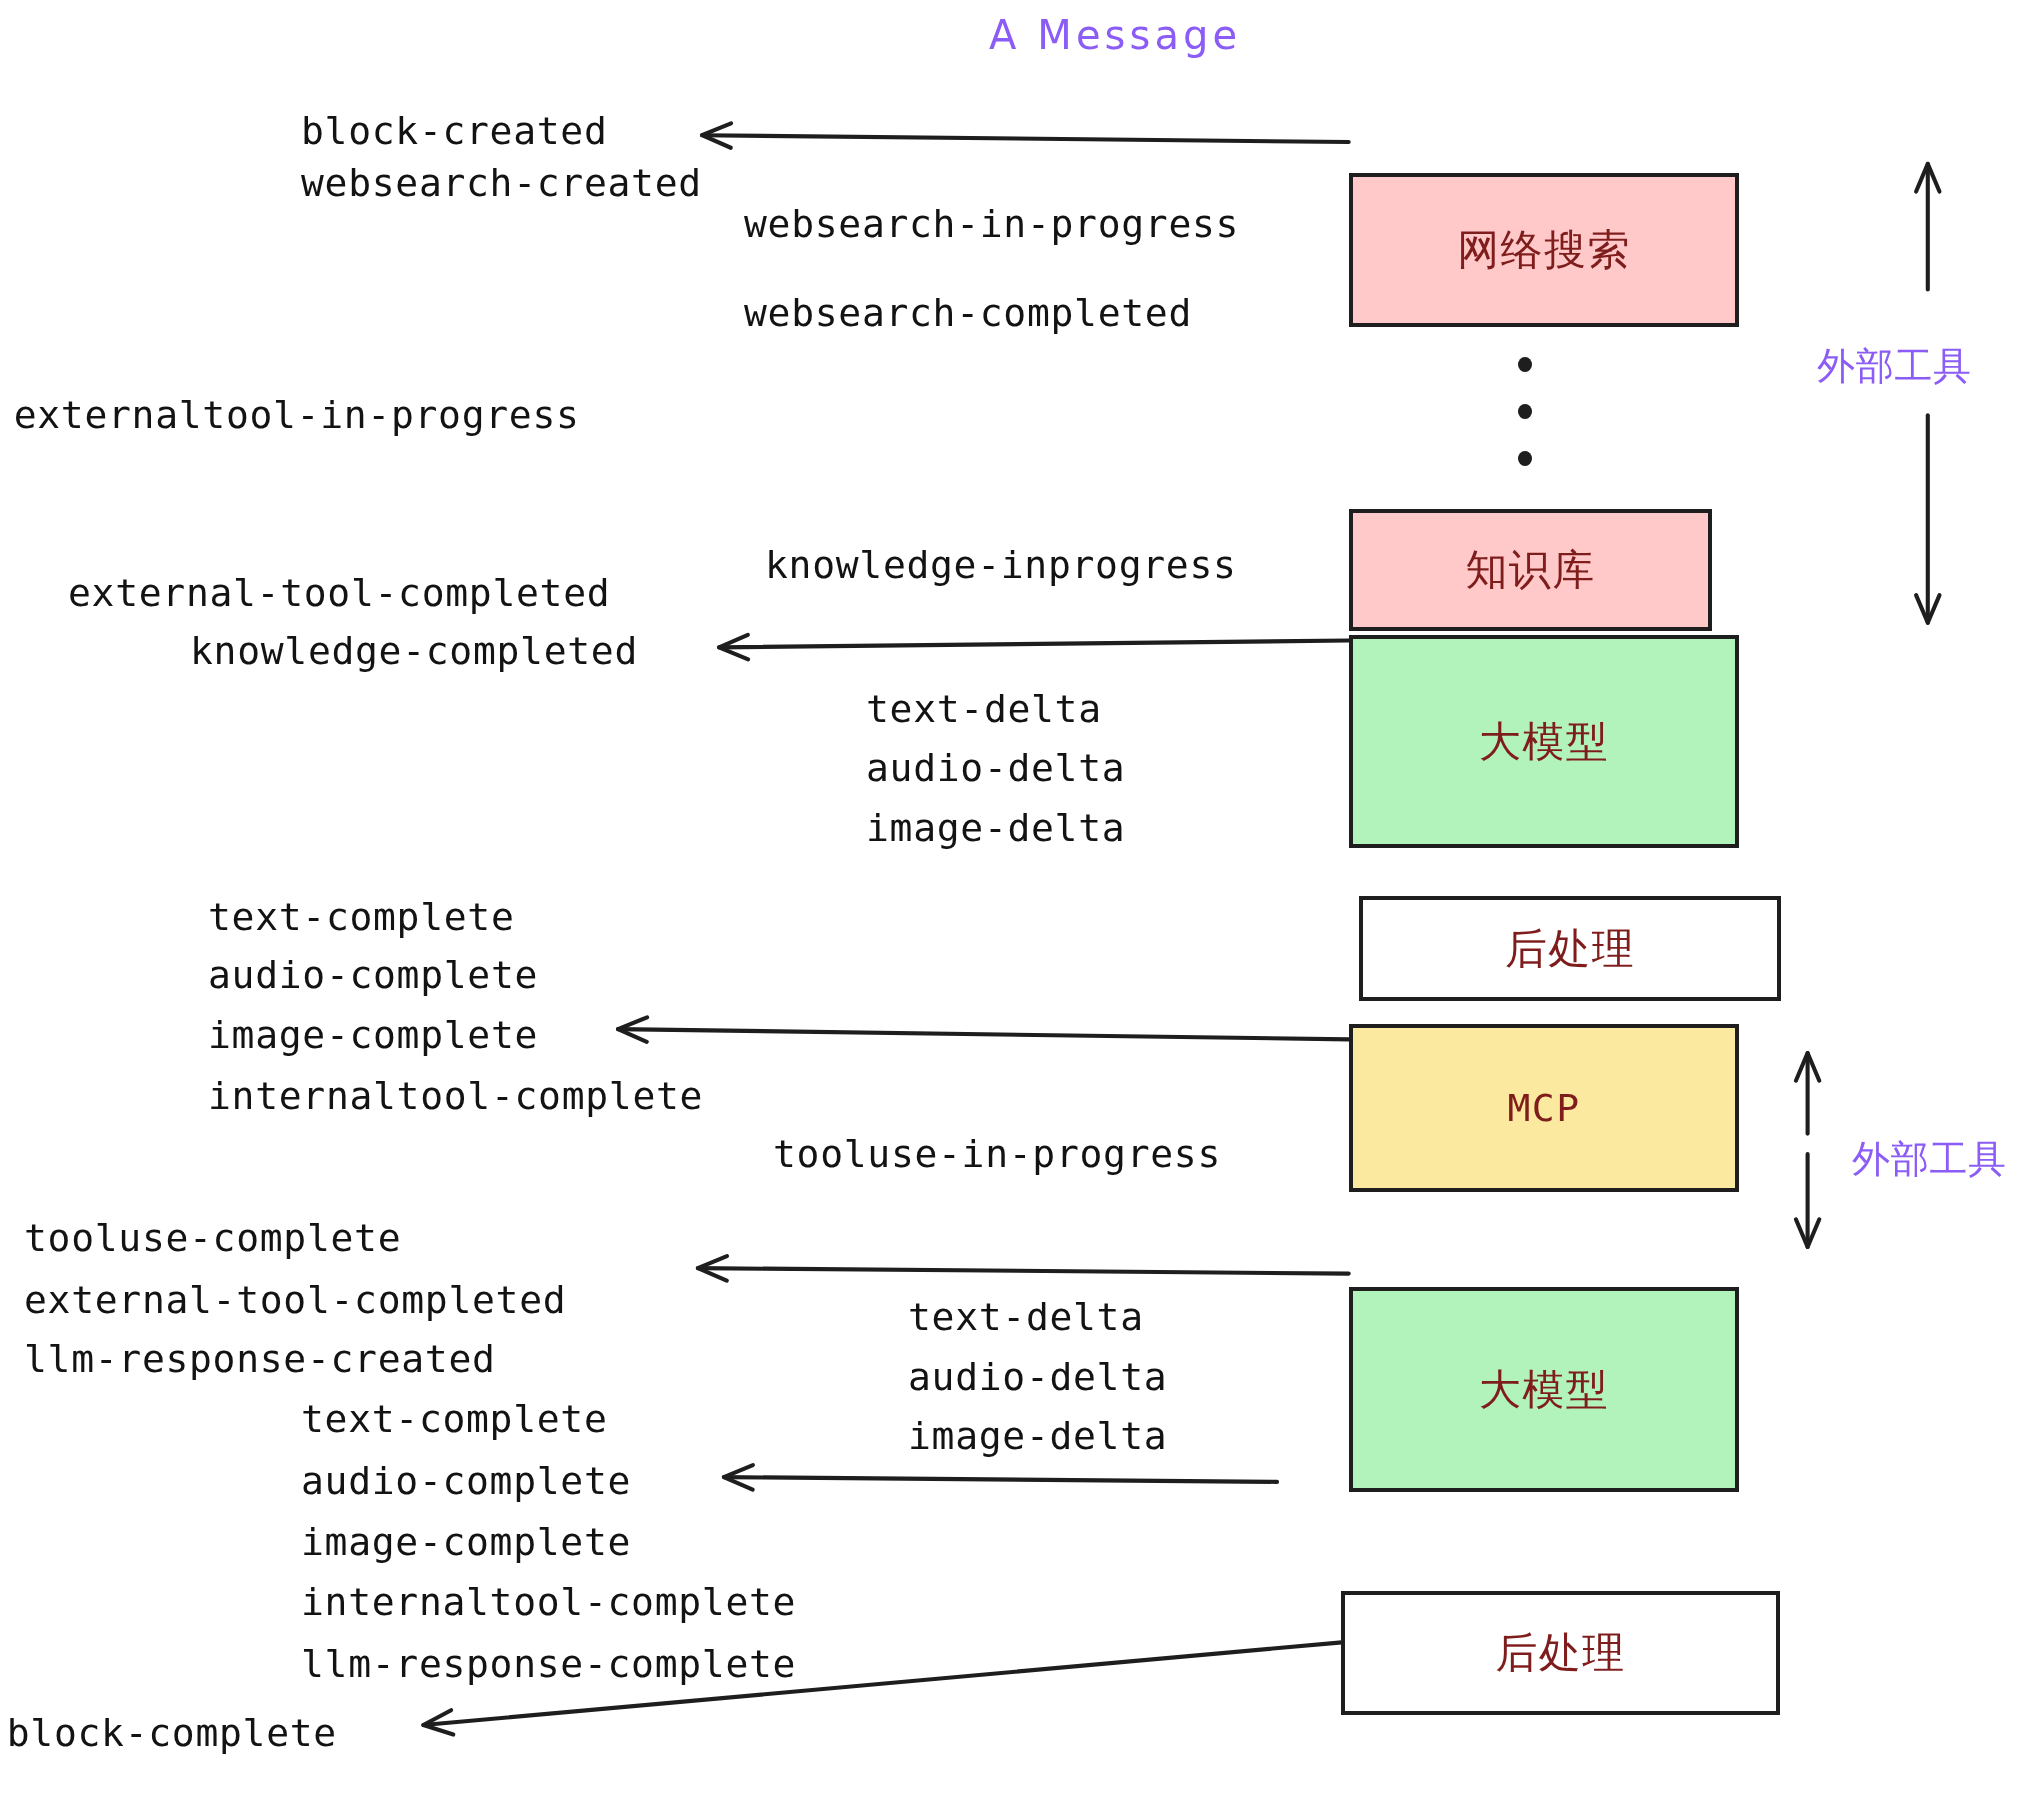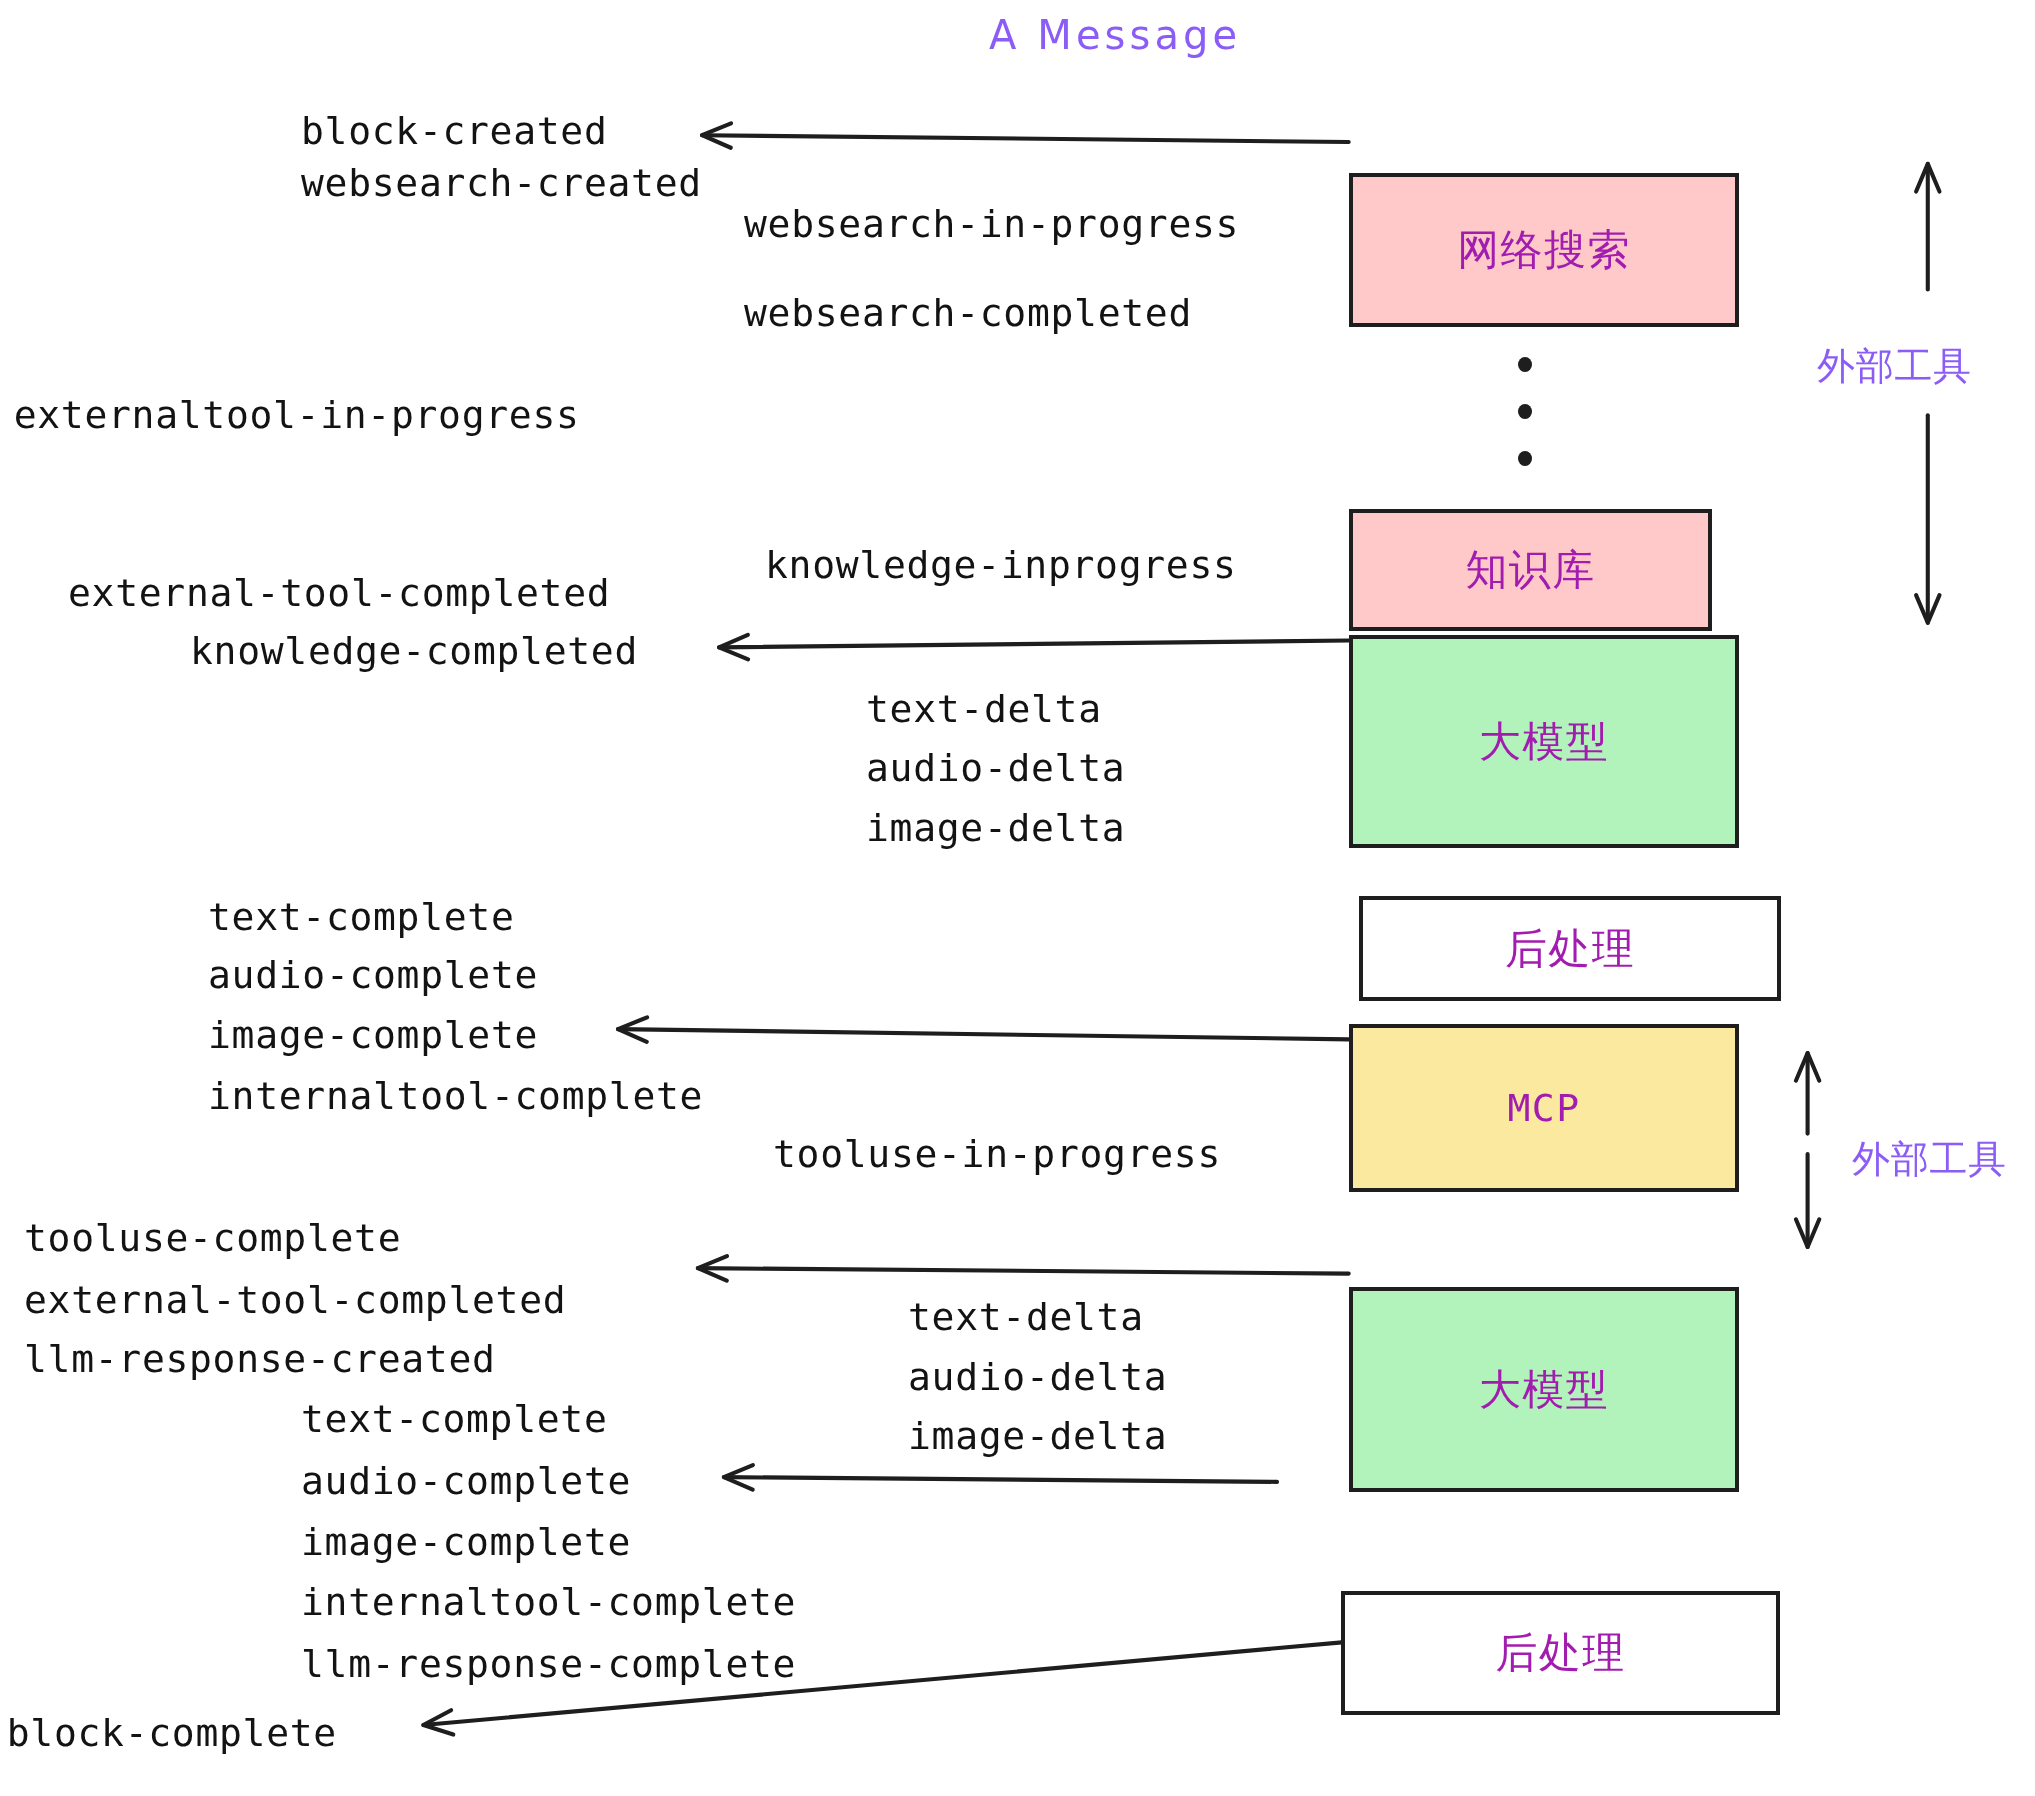--- a/index.html
+++ b/index.html
@@ -44,21 +44,21 @@
   }
   .box {
     position: absolute;
     box-sizing: border-box;
     border: 4.8px solid #1e1e1e;
     display: flex;
     align-items: center;
     justify-content: center;
     font-family: "DejaVu Sans", "Liberation Sans", sans-serif;
     font-size: 42px;
-    color: #a21caf;
+    color: #7f1d1d;
     letter-spacing: 1.4px;
   }
   .box.mono {
     font-family: "DejaVu Sans Mono", "Liberation Mono", monospace;
     font-size: 38px;
   }
   .side-label {
     position: absolute;
     font-family: "DejaVu Sans", "Liberation Sans", sans-serif;
     font-size: 38px;

